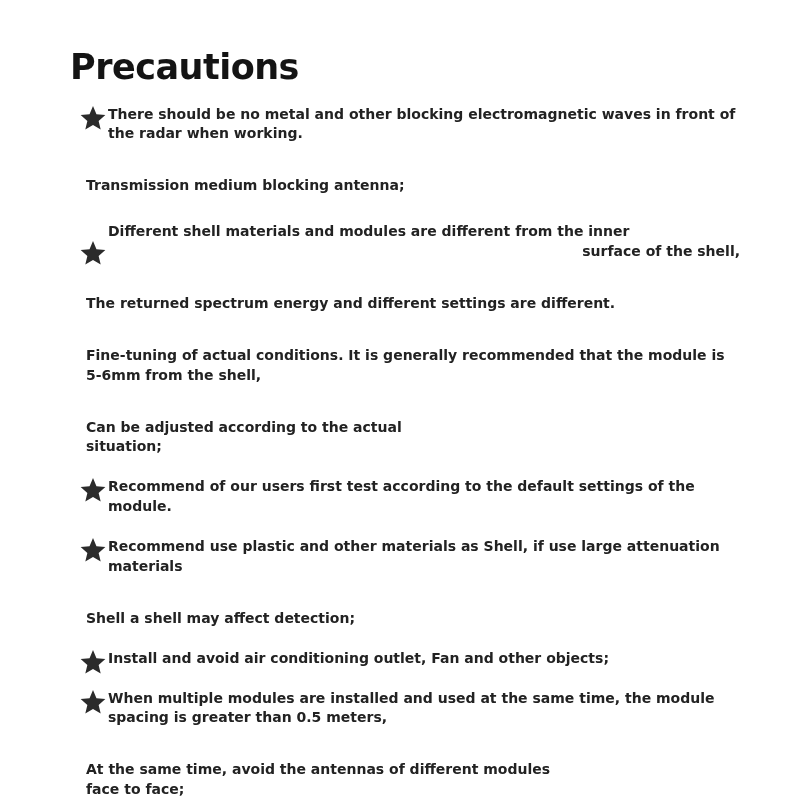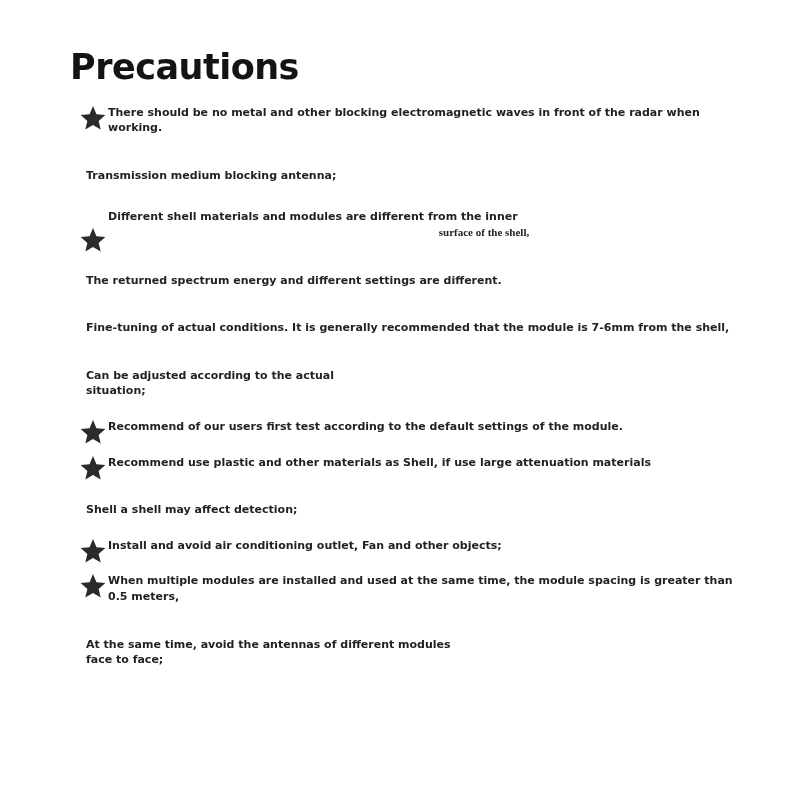--- a/index.html
+++ b/index.html
@@ -28,21 +28,21 @@
     color: #141414;
     margin: 8px 0 18px 0;
     line-height: 1.1;
   }
   .content {
     position: relative;
   }
   .item {
     position: relative;
     margin: 0 0 0 0;
-    font-size: 11px;
+    font-size: 14px;
     line-height: 1.42;
     color: #222222;
     font-weight: 600;
   }
   .item .text {
     display: block;
     white-space: pre-line;
   }
   
   .item.bulleted {
@@ -66,23 +66,22 @@
   .star svg { display: block; }
 
   
   .gap-0 { margin-top: 0; }
   .gap-2 { margin-top: 20px; }
   .gap-3 { margin-top: 26px; }
   .gap-4 { margin-top: 32px; }
 
   .indent-center {
     display: block;
-    text-align: center;
+    text-align: right;
     padding-left: 120px;
-    font-family: Liberation Serif, serif;
   }
 </style>
 </head>
 <body>
 
 <div class="page">
 
   <h1 class="doc-title">Precautions</h1>
 
   <div class="content">
@@ -108,21 +107,21 @@
       </span>
       <span class="text">Different shell materials and modules are different from the inner</span>
       <span class="text indent-center">surface of the shell,</span>
     </div>
 
     <div class="item plain gap-4">
       <span class="text">The returned spectrum energy and different settings are different.</span>
     </div>
 
     <div class="item plain gap-3">
-      <span class="text">Fine-tuning of actual conditions. It is generally recommended that the module is 7-6mm from the shell,</span>
+      <span class="text">Fine-tuning of actual conditions. It is generally recommended that the module is 5-6mm from the shell,</span>
     </div>
 
     <div class="item plain gap-2">
       <span class="text">Can be adjusted according to the actual
 situation;</span>
     </div>
 
     <div class="item bulleted gap-2">
       <span class="star">
         <svg viewBox="0 0 24 24" width="26" height="26" aria-hidden="true">

